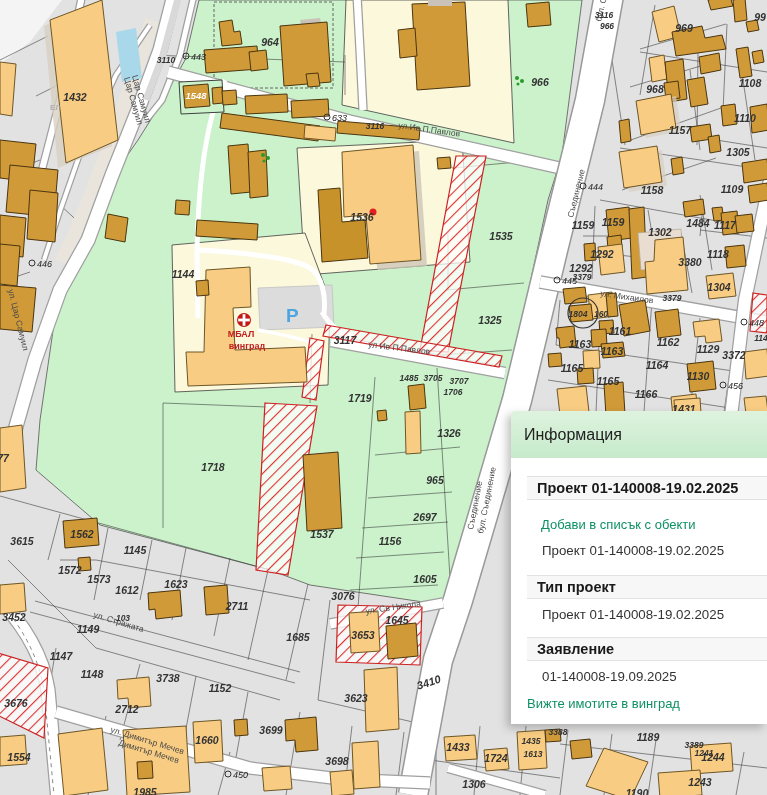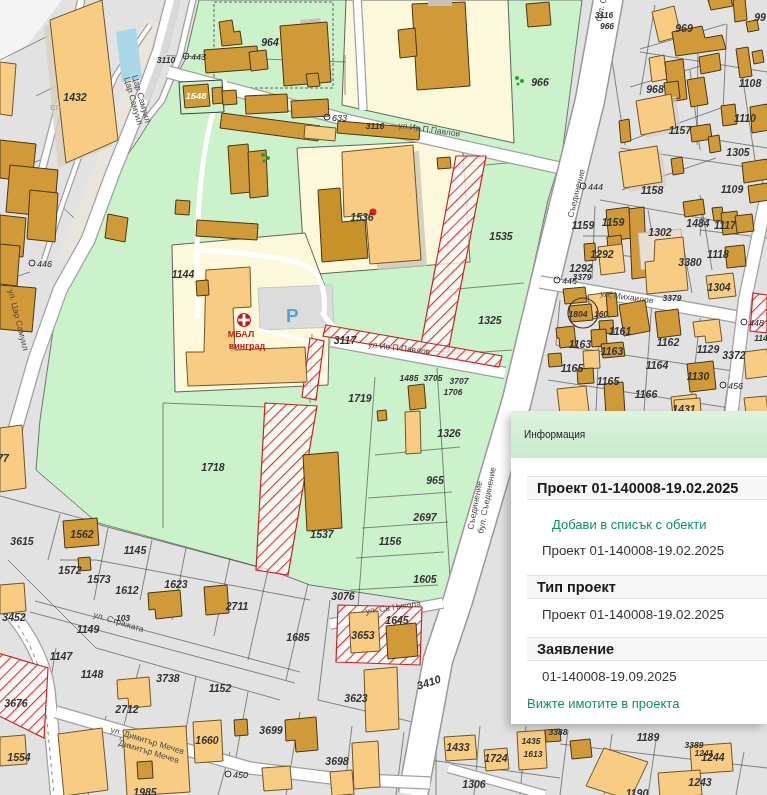--- a/index.html
+++ b/index.html
@@ -1,21 +1,21 @@
 <!DOCTYPE html>
 <html><head><meta charset="utf-8">
 <style>
 html,body{margin:0;padding:0;width:767px;height:795px;overflow:hidden;
 font-family:"Liberation Sans",sans-serif;background:#e2e2e2}
 #wrap{position:relative;width:767px;height:795px}
 #panel{position:absolute;left:511px;top:411px;width:256px;height:313px;
 background:#fff;border-radius:4px 0 0 0;
 box-shadow:-4px 4px 8px rgba(80,80,80,0.35)}
 #phead{height:47px;background:linear-gradient(180deg,#def3de,#c6eacb);
-border-radius:4px 0 0 0;line-height:47px;padding-left:13px;font-size:10px;color:#222}
+border-radius:4px 0 0 0;line-height:47px;padding-left:13px;font-size:16px;color:#222}
 .sect{position:absolute;left:16px;width:250px;height:22px;background:#f7f7f7;
 border-top:1px solid #e2e2e2;border-bottom:1px solid #e2e2e2;line-height:22px;
 padding-left:10px;font-size:14.5px;font-weight:bold;color:#1a1a1a}
 .row{position:absolute;left:31px;font-size:13.3px;color:#333}
 .lnk{position:absolute;font-size:13px;color:#0e9065}
 </style></head>
 <body>
 <div id="wrap">
 <svg width="767" height="795" viewBox="0 0 767 795" xmlns="http://www.w3.org/2000/svg">
       <defs>
@@ -439,21 +439,21 @@
       <rect x="242.6" y="314.2" width="2.8" height="11.6" fill="#fff"></rect>
       <text x="241" y="337" font-size="9" font-weight="bold" fill="#c02020" text-anchor="middle" font-family="Liberation Sans, sans-serif">МБАЛ</text>
       <text x="247" y="349" font-size="9" font-weight="bold" fill="#c02020" text-anchor="middle" font-family="Liberation Sans, sans-serif">винград</text>
       <text x="196" y="99" font-size="9.5" font-weight="bold" font-style="italic" fill="#fff" text-anchor="middle" font-family="Liberation Sans, sans-serif">1548</text>
       <text x="286" y="322" font-size="19" font-weight="bold" fill="#4da6e0" font-family="Liberation Sans, sans-serif">P</text>
     </svg>
 
 <div id="panel">
   <div id="phead">Информация</div>
   <div class="sect" style="top:65px">Проект 01-140008-19.02.2025</div>
-  <a class="lnk" style="top:106px;left:41px">Добави в списък с обекти</a>
+  <a class="lnk" style="top:106px;left:30px">Добави в списък с обекти</a>
   <div class="row" style="top:132px">Проект 01-140008-19.02.2025</div>
   <div class="sect" style="top:164px">Тип проект</div>
   <div class="row" style="top:196px">Проект 01-140008-19.02.2025</div>
   <div class="sect" style="top:226px">Заявление</div>
   <div class="row" style="top:258px">01-140008-19.09.2025</div>
-  <a class="lnk" style="top:285px;left:16px">Вижте имотите в проекта</a>
+  <a class="lnk" style="top:285px;left:16px">Вижте имотите в винград</a>
 </div>
 
 </div>
 </body></html>

